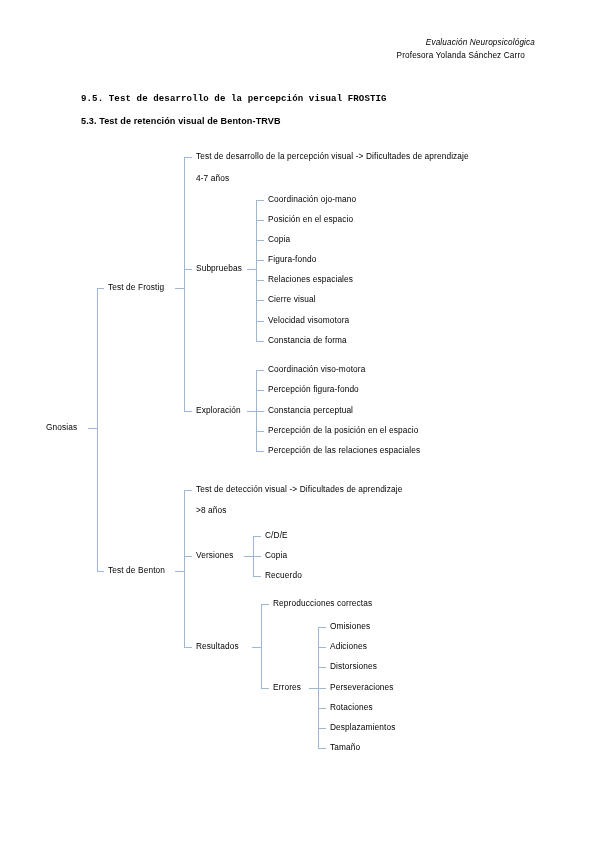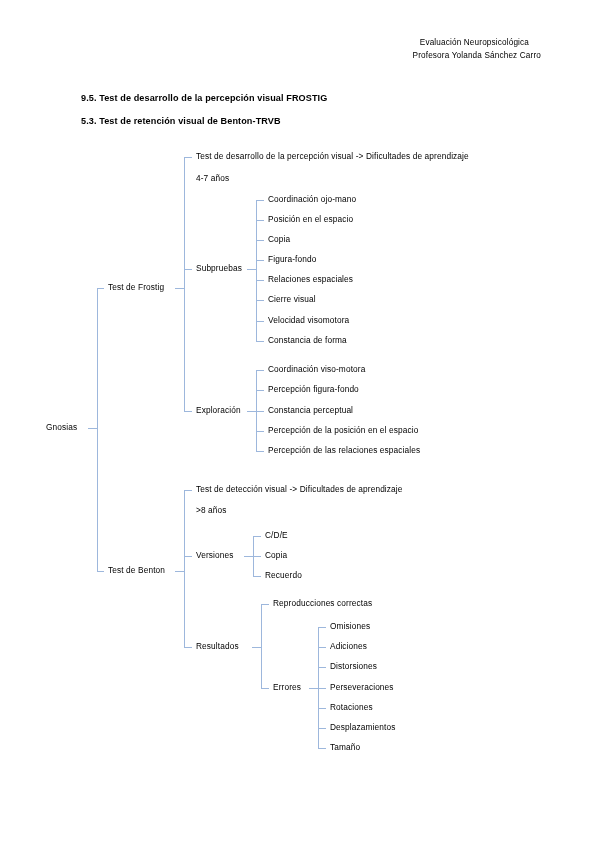--- a/index.html
+++ b/index.html
@@ -21,33 +21,33 @@
   }
   .hdr {
     position: absolute;
     text-align: right;
     font-size: 8.2px;
     line-height: 13px;
     letter-spacing: 0.15px;
     color: #000;
     white-space: nowrap;
   }
-  #hdr-line1 { right: 70px; top: 36px; }
-  #hdr-line2 { right: 58px; top: 49px; }
+  #hdr-line1 { right: 64px; top: 36px; font-style: italic; }
+  #hdr-line2 { right: 74px; top: 49px; }
 
   .heading {
     position: absolute;
     left: 81px;
     font-size: 9.1px;
     font-weight: bold;
     letter-spacing: 0.1px;
     white-space: nowrap;
     color: #000;
   }
-  #heading-1 { top: 93px; }
+  #heading-1 { top: 93px; font-family: Liberation Mono, monospace; }
   #heading-2 { top: 116px; }
 
   #tree-svg {
     position: absolute;
     left: 0;
     top: 0;
     width: 599px;
     height: 848px;
   }
   .node-text {

